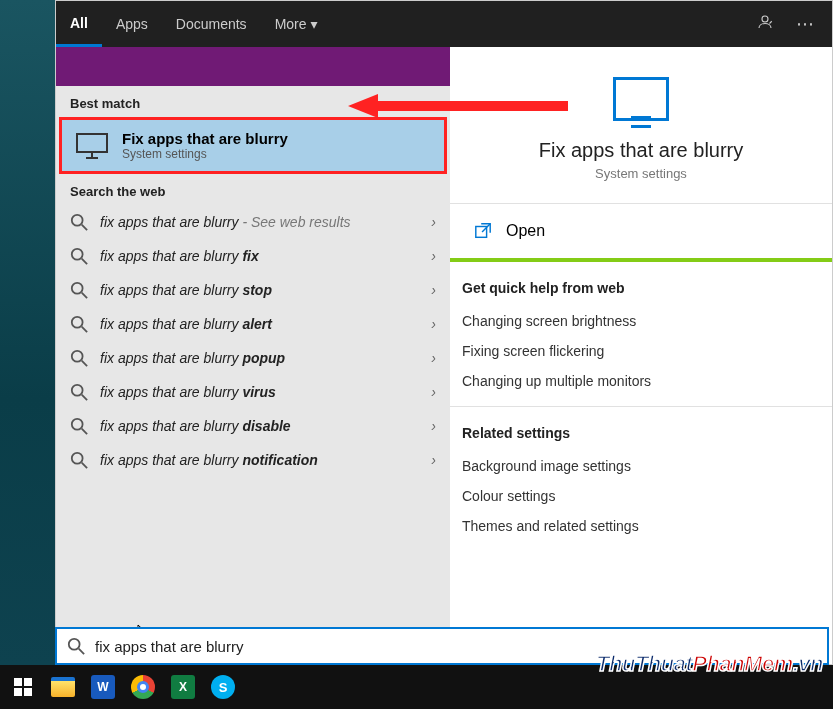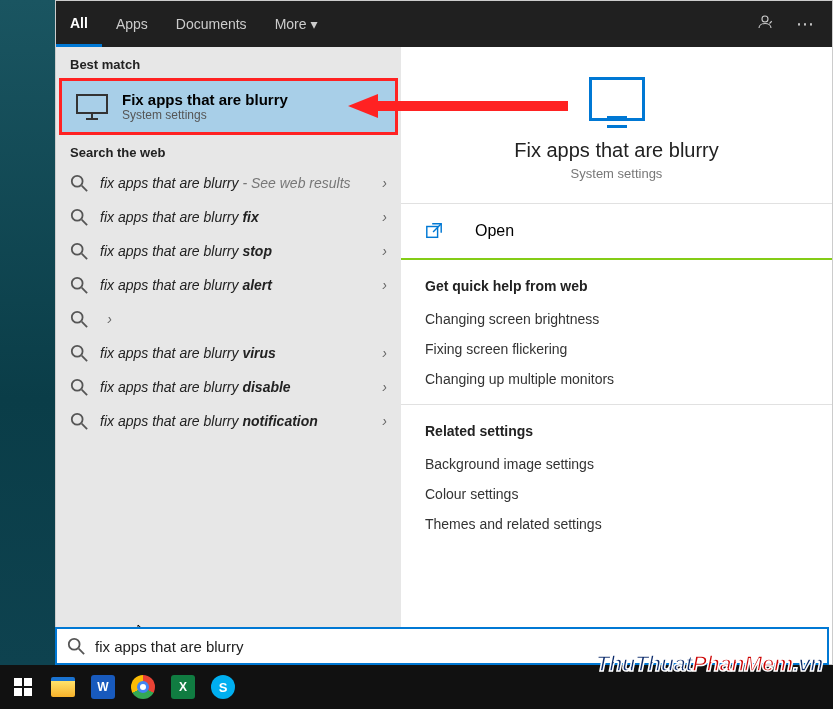--- a/index.html
+++ b/index.html
@@ -11,21 +11,21 @@
 
   .topbar { height: 46px; background: #202020; display: flex; align-items: center; color: #ccc; font-size: 14px; position: relative; }
   .tab { padding: 0 14px; height: 46px; display: flex; align-items: center; cursor: pointer; }
   .tab.active { color: #fff; border-bottom: 3px solid #0078d4; font-weight: 600; }
   .tab .chev { margin-left: 4px; }
   .topbar-actions { margin-left: auto; display: flex; gap: 22px; padding-right: 18px; }
   .topbar-actions svg { width: 18px; height: 18px; }
 
   .content { flex: 1; display: flex; overflow: hidden; }
 
-  .left { width: 345px; background: #e7e7e7; display: flex; flex-direction: column; position: relative; }
+  .left { width: 394px; background: #e7e7e7; display: flex; flex-direction: column; position: relative; margin-top: 39px; }
   .section-label { font-size: 13px; font-weight: 600; color: #222; padding: 10px 14px 6px 14px; }
 
   .best-match { background: #a8cfe8; padding: 10px 14px; display: flex; align-items: center; gap: 14px; border: 3px solid #f22; margin: 0 3px; position: relative; }
   .monitor-icon { width: 32px; height: 26px; }
   .bm-title { font-size: 15px; font-weight: 600; color: #000; }
   .bm-sub { font-size: 12px; color: #555; }
 
   .arrow { position: absolute; left: 348px; top: 92px; pointer-events: none; }
 
   .web-list { flex: 1; overflow: auto; font-style: italic; }
@@ -36,24 +36,24 @@
   .web-text .hint { color: #777; }
   .chev-right { color: #666; font-size: 14px; flex: 0 0 12px; text-align: right; }
 
   .right { flex: 1; background: #fff; display: flex; flex-direction: column; padding: 0 0 10px 0; position: relative; }
   .preview { display: flex; flex-direction: column; align-items: center; padding: 30px 0 22px 0; border-bottom: 1px solid #e1e1e1; }
   .big-monitor { width: 56px; height: 44px; border: 3px solid #0078d4; position: relative; }
   .big-monitor::after { content:''; position:absolute; left:50%; bottom:-10px; width:20px; height:6px; border-top:3px solid #0078d4; border-bottom:3px solid #0078d4; transform:translateX(-50%); }
   .preview-title { font-size: 20px; color: #222; margin-top: 18px; }
   .preview-sub { font-size: 13px; color: #777; margin-top: 4px; }
 
-  .open-row { display: flex; align-items: center; gap: 32px; padding: 18px 24px; border-bottom: 2px solid #84cc16; cursor: pointer; }
+  .open-row { display: flex; align-items: center; gap: 14px; padding: 18px 24px; border-bottom: 4px solid #84cc16; cursor: pointer; }
   .open-icon { width: 18px; height: 18px; }
 
-  .help-block { padding: 18px 24px 10px 24px; border-bottom: 1px solid #e1e1e1; }
+  .help-block { padding: 18px 24px 10px 12px; border-bottom: 1px solid #e1e1e1; }
   .help-block.last { border-bottom: none; }
   .help-title { font-weight: 600; font-size: 14px; color: #222; margin-bottom: 10px; }
   .help-link { font-size: 14px; color: #333; padding: 7px 0; cursor: pointer; }
 
   .cursor { position: absolute; left: 81px; bottom: 20px; pointer-events: none; }
 
   .searchbar { position: absolute; left: 55px; right: 4px; bottom: 44px; height: 38px; background: #fff; border: 2px solid #0078d4; display: flex; align-items: center; padding: 0 10px; gap: 10px; }
   .searchbar input { flex: 1; border: none; outline: none; font-size: 15px; color: #222; background: transparent; }
 
   .taskbar { position: absolute; left: 0; right: 0; bottom: 0; height: 44px; background: #111; display: flex; align-items: center; gap: 10px; padding-left: 8px; }
@@ -147,20 +147,21 @@
               <line x1="13" y1="13" x2="19" y2="19"></line>
             </svg>
             <div class="web-text"><span>fix apps that are blurry </span><span class="suffix">alert</span><span class="hint"></span></div>
             <div class="chev-right">›</div>
           </div>
           <div class="web-item">
             <svg class="search-glyph" width="18" height="18" viewBox="0 0 20 20" fill="none" stroke="#555" stroke-width="2">
               <circle cx="8" cy="8" r="6"></circle>
               <line x1="13" y1="13" x2="19" y2="19"></line>
             </svg>
+            <div class="web-text"><span>fix apps that are blurry </span><span class="suffix">popup</span><span class="hint"></span></div>
             <div class="chev-right">›</div>
           </div>
           <div class="web-item">
             <svg class="search-glyph" width="18" height="18" viewBox="0 0 20 20" fill="none" stroke="#555" stroke-width="2">
               <circle cx="8" cy="8" r="6"></circle>
               <line x1="13" y1="13" x2="19" y2="19"></line>
             </svg>
             <div class="web-text"><span>fix apps that are blurry </span><span class="suffix">virus</span><span class="hint"></span></div>
             <div class="chev-right">›</div>
           </div>

